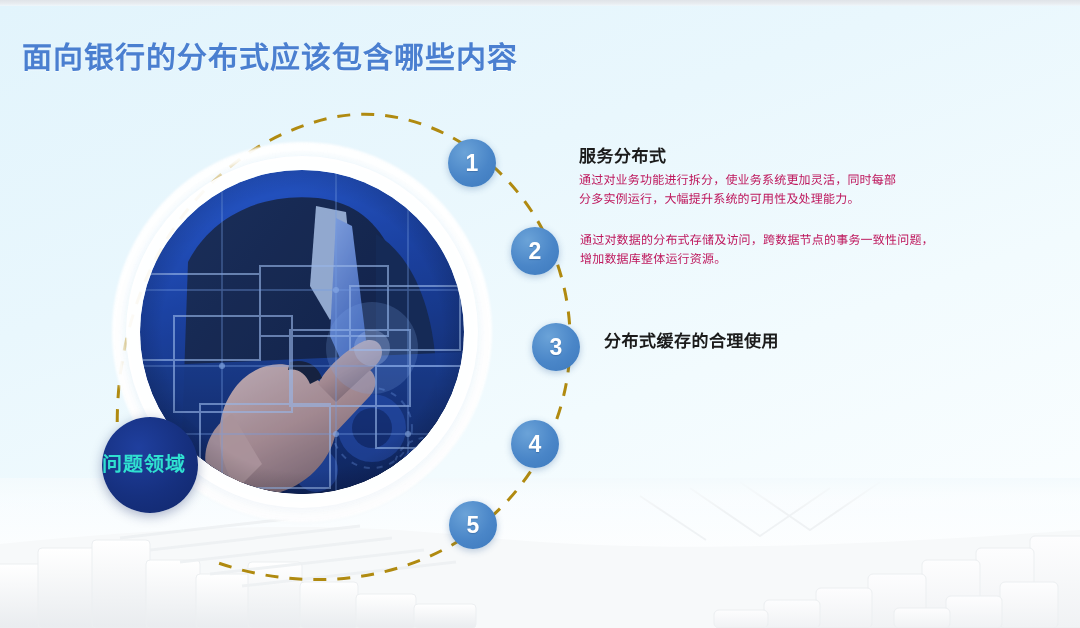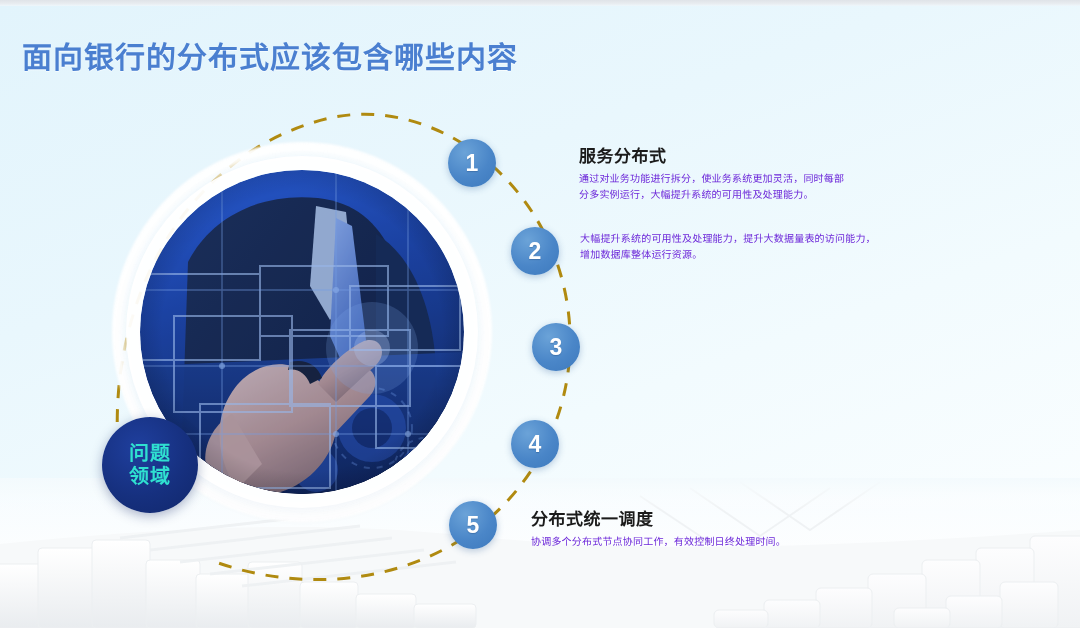--- a/index.html
+++ b/index.html
@@ -52,21 +52,21 @@
     position:absolute;left:28px;top:28px;width:324px;height:324px;border-radius:50%;
     overflow:hidden;
     box-shadow:0 0 0 14px rgba(255,255,255,.95), 0 6px 28px rgba(40,80,140,.13);
   }
   .photo-circle svg{display:block;}
   
   .badge{
     position:absolute;left:102px;top:417px;width:96px;height:96px;border-radius:50%;
     background:radial-gradient(circle at 38% 32%,#1f3f9e 0%,#16307f 55%,#11276b 100%);
     box-shadow:0 3px 12px rgba(20,40,100,.35);
-    display:flex;flex-direction:column;align-items:center;justify-content:center;
+    display:flex;align-items:center;
     line-height:1.16;
   }
   .badge span{
     color:#2fe0d0;font-size:20px;font-weight:bold;letter-spacing:1px;
     font-family:"Liberation Sans","DejaVu Sans",sans-serif;
   }
   
   .arc-layer{position:absolute;left:0;top:0;width:1080px;height:628px;pointer-events:none;}
   
   .node{
@@ -80,21 +80,21 @@
     font-family:"Liberation Sans","DejaVu Sans",sans-serif;
     text-shadow:0 1px 1px rgba(30,70,120,.35);
   }
   
   .item-text{position:absolute;}
   .item-head{
     font-size:17px;font-weight:bold;color:#1b1b1b;margin:0 0 4px 0;
     letter-spacing:.5px;white-space:nowrap;
   }
   .item-body{
-    font-size:10px;color:#6d28d9;line-height:1.62;margin:0;
+    font-size:12px;color:#be185d;line-height:1.62;margin:0;
     letter-spacing:.2px;white-space:pre-line;
   }
 </style>
 </head>
 <body>
 
 <div id="slide">
 
   <div class="top-strip"></div>
   <div class="bg-field"></div>
@@ -294,23 +294,20 @@
   <div class="node" style="left:449px;top:501px;">
     <b>5</b>
   </div>
 
   <div class="item-text" style="left:531px;top:142px;margin-left:48px;">
     <p class="item-head">服务分布式</p>
     <p class="item-body">通过对业务功能进行拆分，使业务系统更加灵活，同时每部
 分多实例运行，大幅提升系统的可用性及处理能力。</p>
   </div>
   <div class="item-text" style="left:580px;top:231px;">
-    <p class="item-body">大幅提升系统的可用性及处理能力，提升大数据量表的访问能力，
+    <p class="item-body">通过对数据的分布式存储及访问，跨数据节点的事务一致性问题，
 增加数据库整体运行资源。</p>
   </div>
   <div class="item-text" style="left:604px;top:327px;">
-  </div>
-  <div class="item-text" style="left:531px;top:505px;">
-    <p class="item-head">分布式统一调度</p>
-    <p class="item-body">协调多个分布式节点协同工作，有效控制日终处理时间。</p>
+    <p class="item-head">分布式缓存的合理使用</p>
   </div>
 
 </div>
 
 </body></html>

